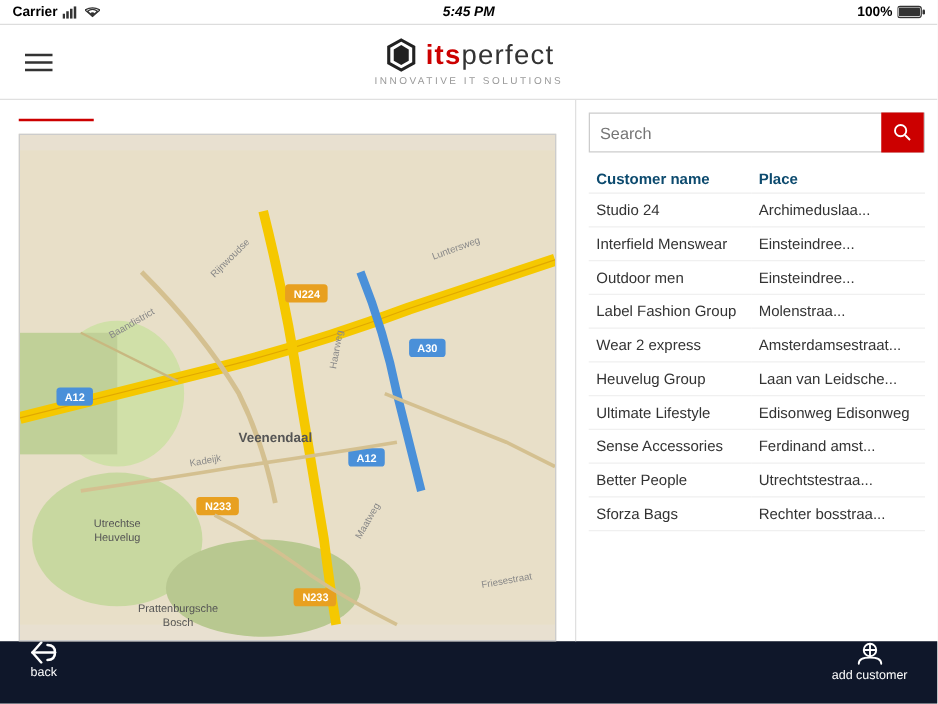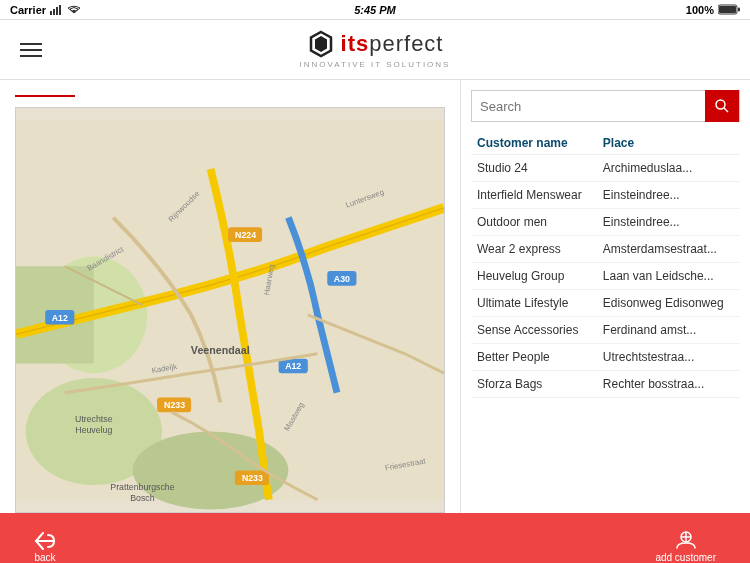--- a/index.html
+++ b/index.html
@@ -170,25 +170,25 @@
       color: #333;
       border-bottom: 1px solid #f0f0f0;
       font-size: 12px;
       margin-left: 30px;
     }
     .customer-table tr { cursor: pointer; }
 
     
     .footer {
       height: 50px;
-      background: #ef4444;
-      display: flex;
-      align-items: flex-end;
+      background: #0f172a;
+      display: flex;
+      align-items: flex-start;
       justify-content: space-between;
-      padding: 0 34px;
+      padding: 0 24px;
     }
     .footer-btn {
       display: flex;
       flex-direction: column;
       align-items: center;
       gap: 2px;
       cursor: pointer;
       color: #fff;
     }
     .footer-btn-label {
@@ -334,20 +334,24 @@
           </tr>
           <tr>
             <td>Interfield Menswear</td>
             <td>Einsteindree...</td>
           </tr>
           <tr>
             <td>Outdoor men</td>
             <td>Einsteindree...</td>
           </tr>
           <tr>
+            <td>Label Fashion Group</td>
+            <td>Molenstraa...</td>
+          </tr>
+          <tr>
             <td>Wear 2 express</td>
             <td>Amsterdamsestraat...</td>
           </tr>
           <tr>
             <td>Heuvelug Group</td>
             <td>Laan van Leidsche...</td>
           </tr>
           <tr>
             <td>Ultimate Lifestyle</td>
             <td>Edisonweg Edisonweg</td>

